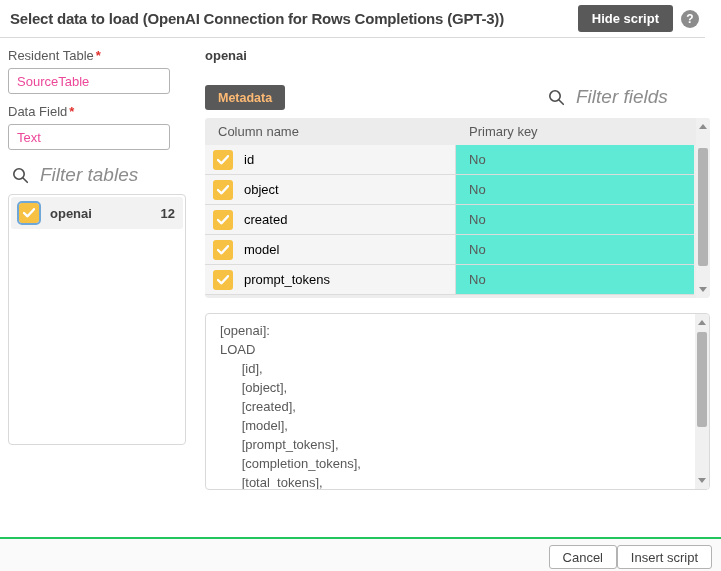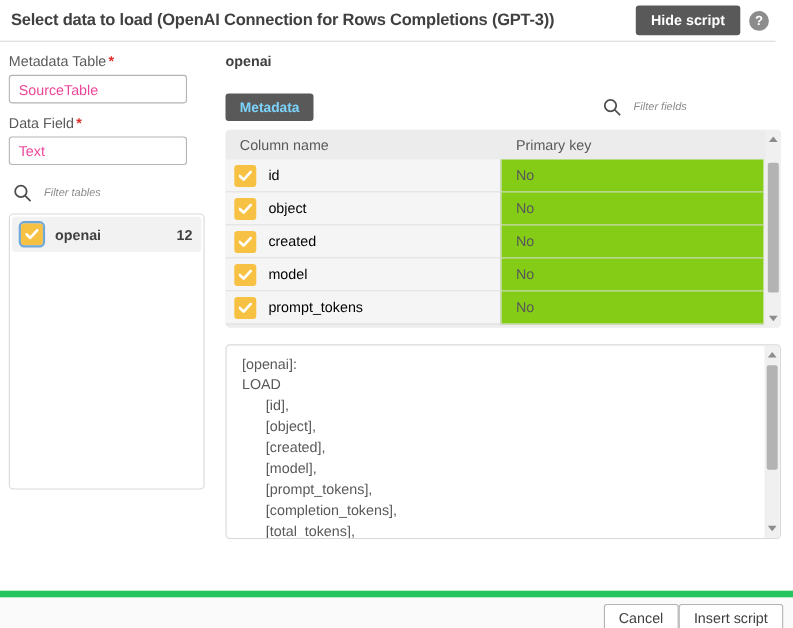--- a/index.html
+++ b/index.html
@@ -52,21 +52,21 @@
   .tables-head {
     margin-top: 16px; display: flex; align-items: center; justify-content: space-between;
   }
   .tables-title { font-size: 13px; font-weight: bold; color: #404040; }
   .expand-icon { width: 14px; height: 14px; cursor: pointer; margin-right: 4px; }
   .search-row { display: flex; align-items: center; margin-top: 14px; height: 22px; }
   .search-icon { width: 17px; height: 17px; margin-left: 4px; flex: none; }
   .search-input {
     border: none; outline: none; background: transparent;
     font-family: "Liberation Sans", sans-serif;
-    font-style: italic; font-size: 10px; color: #8b5cf6;
+    font-style: italic; font-size: 19px; color: #8b5cf6;
     margin-left: 11px; width: 120px;
   }
   .search-input::placeholder { color: #8c8c8c; font-style: italic; }
   .tables-box {
     margin-top: 8px; width: 178px; height: 251px;
     border: 1px solid #d9d9d9; border-radius: 4px;
     padding: 2px; overflow: hidden;
   }
   .table-item {
     display: flex; align-items: center;
@@ -89,21 +89,21 @@
     outline: 2px solid var(--focus_blue, #6fa7d9);
     outline-offset: 0px;
   }
   .checkbox svg { width: 12px; height: 10px; }
 
   
   .right-panel { position: absolute; left: 205px; top: 38px; width: 505px; }
   .rp-title { font-size: 13px; font-weight: bold; color: #404040; margin-top: 10px; }
   .metadata-btn {
     margin-top: 22px; height: 25px; padding: 0 13px;
-    background: var(--dark_button, #595959); color: #7dd3fc;
+    background: var(--dark_button, #595959); color: #fdba74;
     border: none; border-radius: 3px;
     font-family: "Liberation Sans", sans-serif;
     font-size: 12.5px; font-weight: bold; cursor: pointer;
   }
   .fields-search {
     position: absolute; right: 14px; top: 48px;
     display: flex; align-items: center; height: 22px;
   }
 
   
@@ -118,21 +118,21 @@
   .ft-col1 { width: 250px; padding-left: 13px; }
   .ft-col2 { flex: 1; padding-left: 14px; }
   .ft-row { display: flex; height: 30px; width: 489px; }
   .ft-name-cell {
     width: 250px; background: #f5f5f5;
     border-bottom: 1px solid #dcdcdc;
     display: flex; align-items: center; padding-left: 8px;
   }
   .ft-name-cell .fname { font-size: 13px; color: #000000; margin-left: 11px; }
   .ft-pk-cell {
-    flex: 1; background: #84cc16;
+    flex: 1; background: #5eead4;
     border-bottom: 1px solid #dcdcdc; border-left: 1px solid #dcdcdc;
     display: flex; align-items: center; padding-left: 13px;
     font-size: 13px; color: #595959;
   }
 
   
   .v-scrollbar {
     position: absolute; right: 0; top: 0; bottom: 0; width: 14px;
     background: #f0f0f0; border-radius: 0 4px 4px 0;
   }
@@ -150,21 +150,21 @@
   .script-box pre {
     font-family: "Liberation Sans", sans-serif;
     font-size: 13px; line-height: 19px; color: #595959;
     padding: 7px 0 0 14px; white-space: pre;
   }
   .script-box .v-scrollbar { border-radius: 0 3px 3px 0; }
 
   
   .dlg-footer {
     position: absolute; left: 0; right: 0; bottom: 0; height: 34px;
-    background: #fafafa; border-top: 6px solid #22c55e;
+    background: #fafafa; border-top: 2px solid #22c55e;
   }
   .footer-btn {
     position: absolute; top: 6px; height: 24px;
     background: #fff; border: 1px solid #b3b3b3; border-radius: 3px;
     font-family: "Liberation Sans", sans-serif;
     font-size: 13px; color: #404040; cursor: pointer; padding: 0 13px;
   }
   .cancel-btn { right: 104px; }
   .insert-btn { right: 9px; text-align: right; }
 
@@ -176,21 +176,21 @@
 
 <div class="dialog">
 
   <div class="dlg-header">
     <div class="dlg-title">Select data to load (OpenAI Connection for Rows Completions (GPT-3))</div>
     <button class="hide-script-btn">Hide script</button>
     <div class="help-icon">?</div>
   </div>
 
   <div class="left-panel">
-    <label class="field-label"><span>Metadata Table</span><span class="req">*</span></label>
+    <label class="field-label"><span>Resident Table</span><span class="req">*</span></label>
     <input class="text-input" type="text" value="SourceTable" style="">
 
     <label class="field-label"><span>Data Field</span><span class="req">*</span></label>
     <input class="text-input" type="text" value="Text" style="">
 
 
     <div class="search-row">
       <svg class="search-icon mag-svg" viewBox="0 0 17 17">
         <circle cx="7" cy="7" r="5.2"></circle>
           <line x1="11" y1="11" x2="15.3" y2="15.3"></line>

